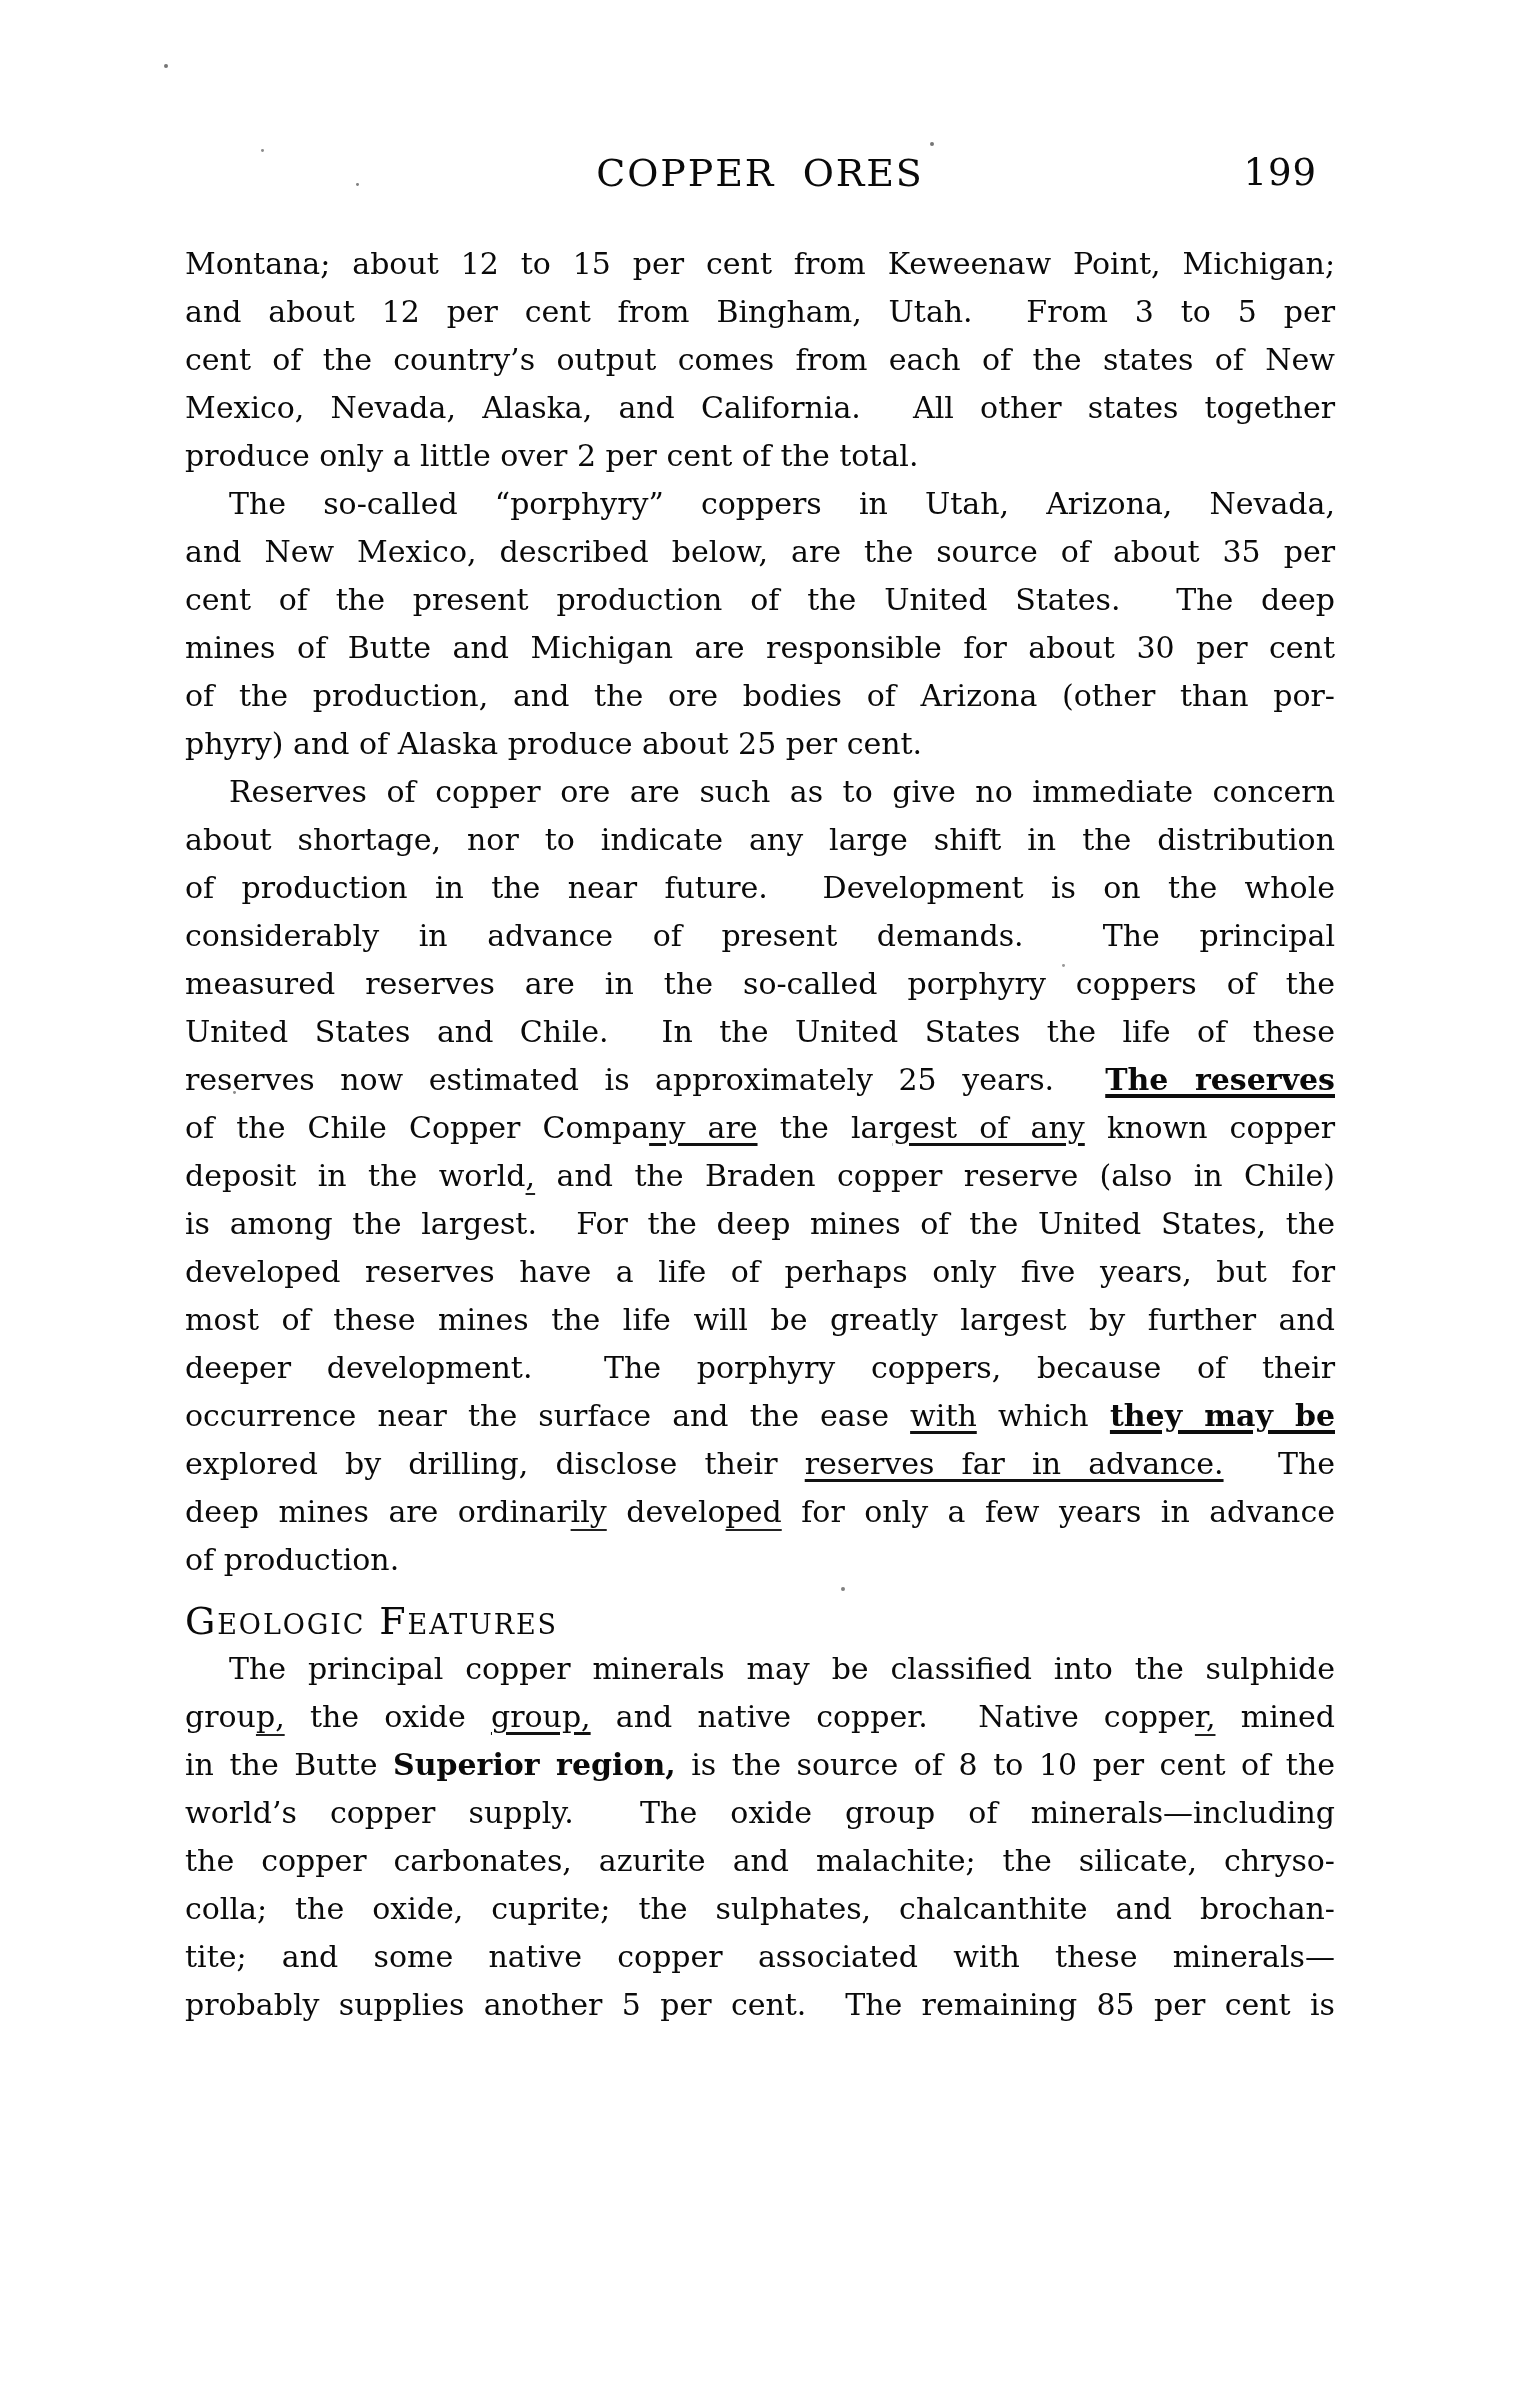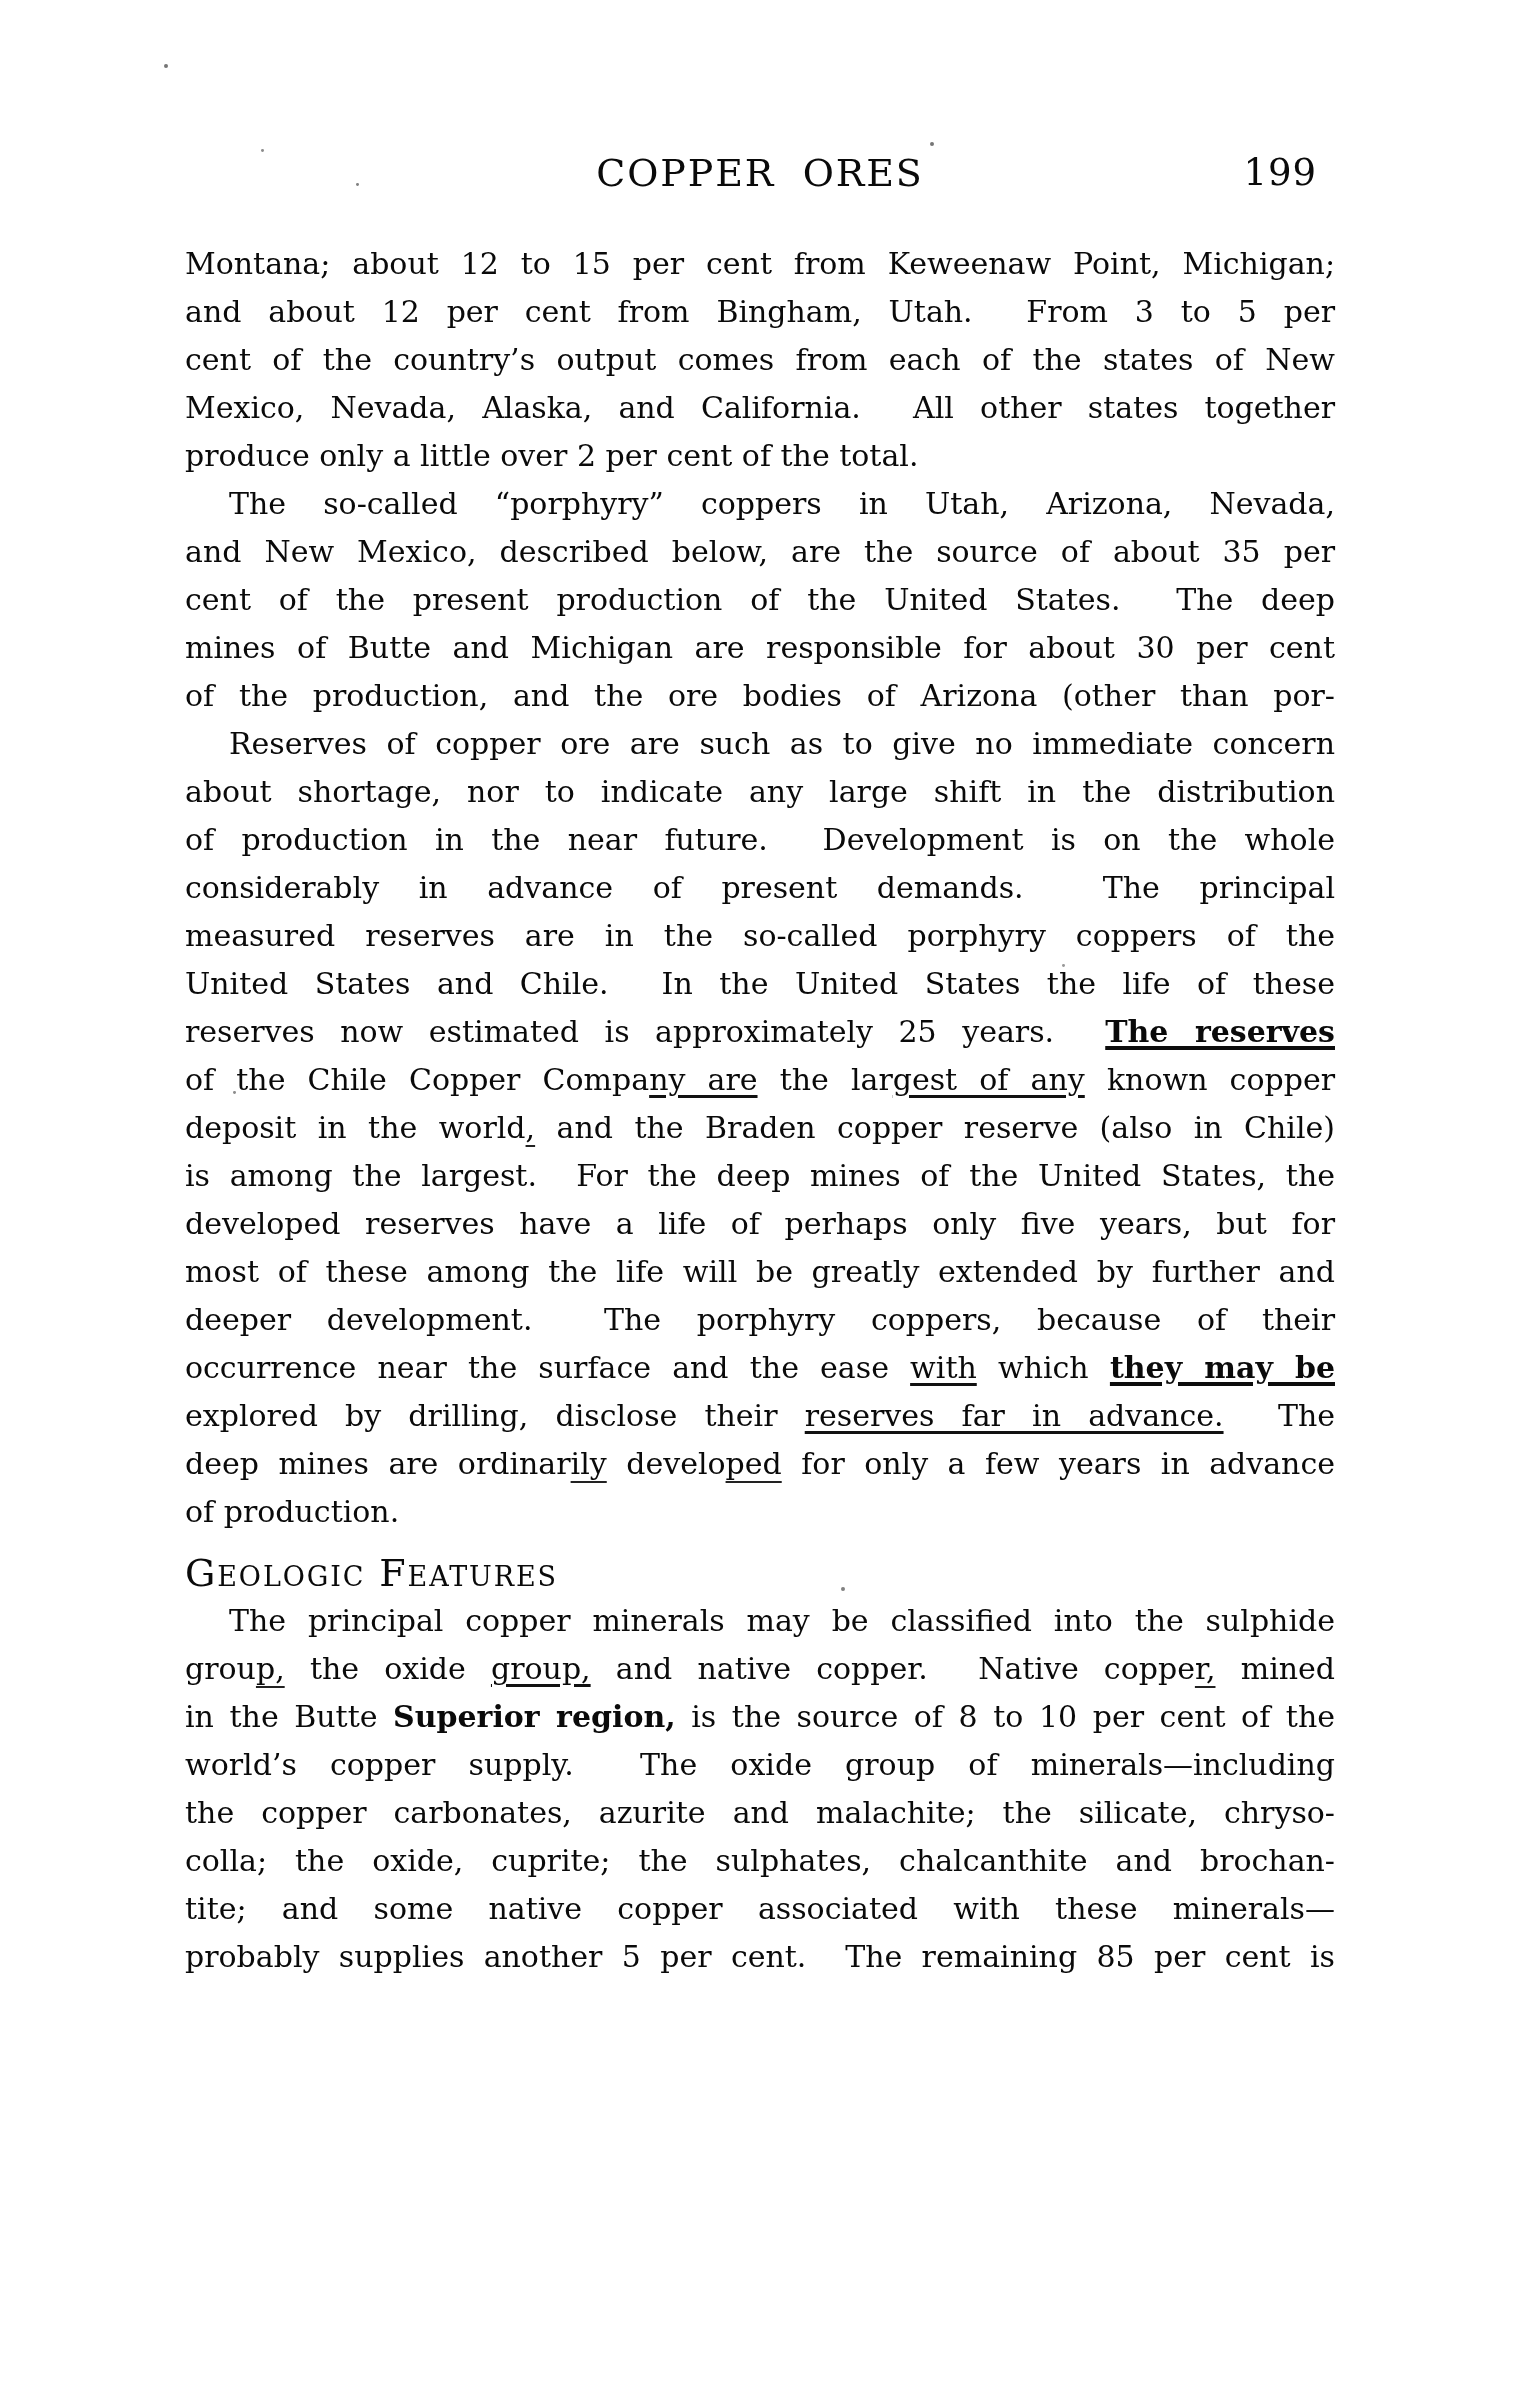--- a/index.html
+++ b/index.html
@@ -97,32 +97,33 @@
       <div class="line"><span class="seg">Montana; about 12 to 15 per cent from Keweenaw Point, Michigan;</span></div>
       <div class="line"><span class="seg">and about 12 per cent from Bingham, Utah.&nbsp; From 3 to 5 per</span></div>
       <div class="line"><span class="seg">cent of the country’s output comes from each of the states of New</span></div>
       <div class="line"><span class="seg">Mexico, Nevada, Alaska, and California.&nbsp; All other states together</span></div>
       <div class="line last"><span class="seg">produce only a little over 2 per cent of the total.</span></div>
       <div class="line indent"><span class="seg">The so-called “porphyry” coppers in Utah, Arizona, Nevada,</span></div>
       <div class="line"><span class="seg">and New Mexico, described below, are the source of about 35 per</span></div>
       <div class="line"><span class="seg">cent of the present production of the United States.&nbsp; The deep</span></div>
       <div class="line"><span class="seg">mines of Butte and Michigan are responsible for about 30 per cent</span></div>
       <div class="line"><span class="seg">of the production, and the ore bodies of Arizona (other than por-</span></div>
+      <div class="line last"><span class="seg">phyry) and of Alaska produce about 25 per cent.</span></div>
       <div class="line indent"><span class="seg">Reserves of copper ore are such as to give no immediate concern</span></div>
       <div class="line"><span class="seg">about shortage, nor to indicate any large shift in the distribution</span></div>
       <div class="line"><span class="seg">of production in the near future.&nbsp; Development is on the whole</span></div>
       <div class="line"><span class="seg">considerably in advance of present demands.&nbsp; The principal</span></div>
       <div class="line"><span class="seg">measured reserves are in the so-called porphyry coppers of the</span></div>
       <div class="line"><span class="seg">United States and Chile.&nbsp; In the United States the life of these</span></div>
       <div class="line"><span class="seg">reserves now estimated is approximately 25 years.&nbsp; </span><span class="seg seg-bu">The reserves</span></div>
       <div class="line"><span class="seg">of the Chile Copper Compa</span><span class="seg seg-u">ny are</span><span class="seg"> the lar</span><span class="seg seg-u">gest of any</span><span class="seg"> known copper</span></div>
       <div class="line"><span class="seg">deposit in the world</span><span class="seg seg-m">,</span><span class="seg"> and the Braden copper reserve (also in Chile)</span></div>
       <div class="line"><span class="seg">is among the largest.&nbsp; For the deep mines of the United States, the</span></div>
       <div class="line"><span class="seg">developed reserves have a life of perhaps only five years, but for</span></div>
-      <div class="line"><span class="seg">most of these among the life will be greatly extended by further and</span></div>
+      <div class="line"><span class="seg">most of these mines the life will be greatly largest by further and</span></div>
       <div class="line"><span class="seg">deeper development.&nbsp; The porphyry coppers, because of their</span></div>
       <div class="line"><span class="seg">occurrence near the surface and the ease </span><span class="seg seg-u">with</span><span class="seg"> which </span><span class="seg seg-bu">they may be</span></div>
       <div class="line"><span class="seg">explored by drilling, disclose their </span><span class="seg seg-u">reserves far in advance.</span><span class="seg">&nbsp; The</span></div>
       <div class="line"><span class="seg">deep mines are ordinar</span><span class="seg seg-m">ily</span><span class="seg"> develo</span><span class="seg seg-m">ped</span><span class="seg"> for only a few years in advance</span></div>
       <div class="line last"><span class="seg">of production.</span></div>
       <div class="section-heading">Geologic Features</div>
       <div class="line indent"><span class="seg">The principal copper minerals may be classified into the sulphide</span></div>
       <div class="line"><span class="seg">grou</span><span class="seg seg-m">p,</span><span class="seg"> the oxide </span><span class="seg seg-u">group,</span><span class="seg"> and native copper.&nbsp; Native coppe</span><span class="seg seg-m">r,</span><span class="seg"> mined</span></div>
       <div class="line"><span class="seg">in the Butte </span><span class="seg seg-uh">Superior region,</span><span class="seg"> is the source of 8 to 10 per cent of the</span></div>
       <div class="line"><span class="seg">world’s copper supply.&nbsp; The oxide group of minerals—including</span></div>

